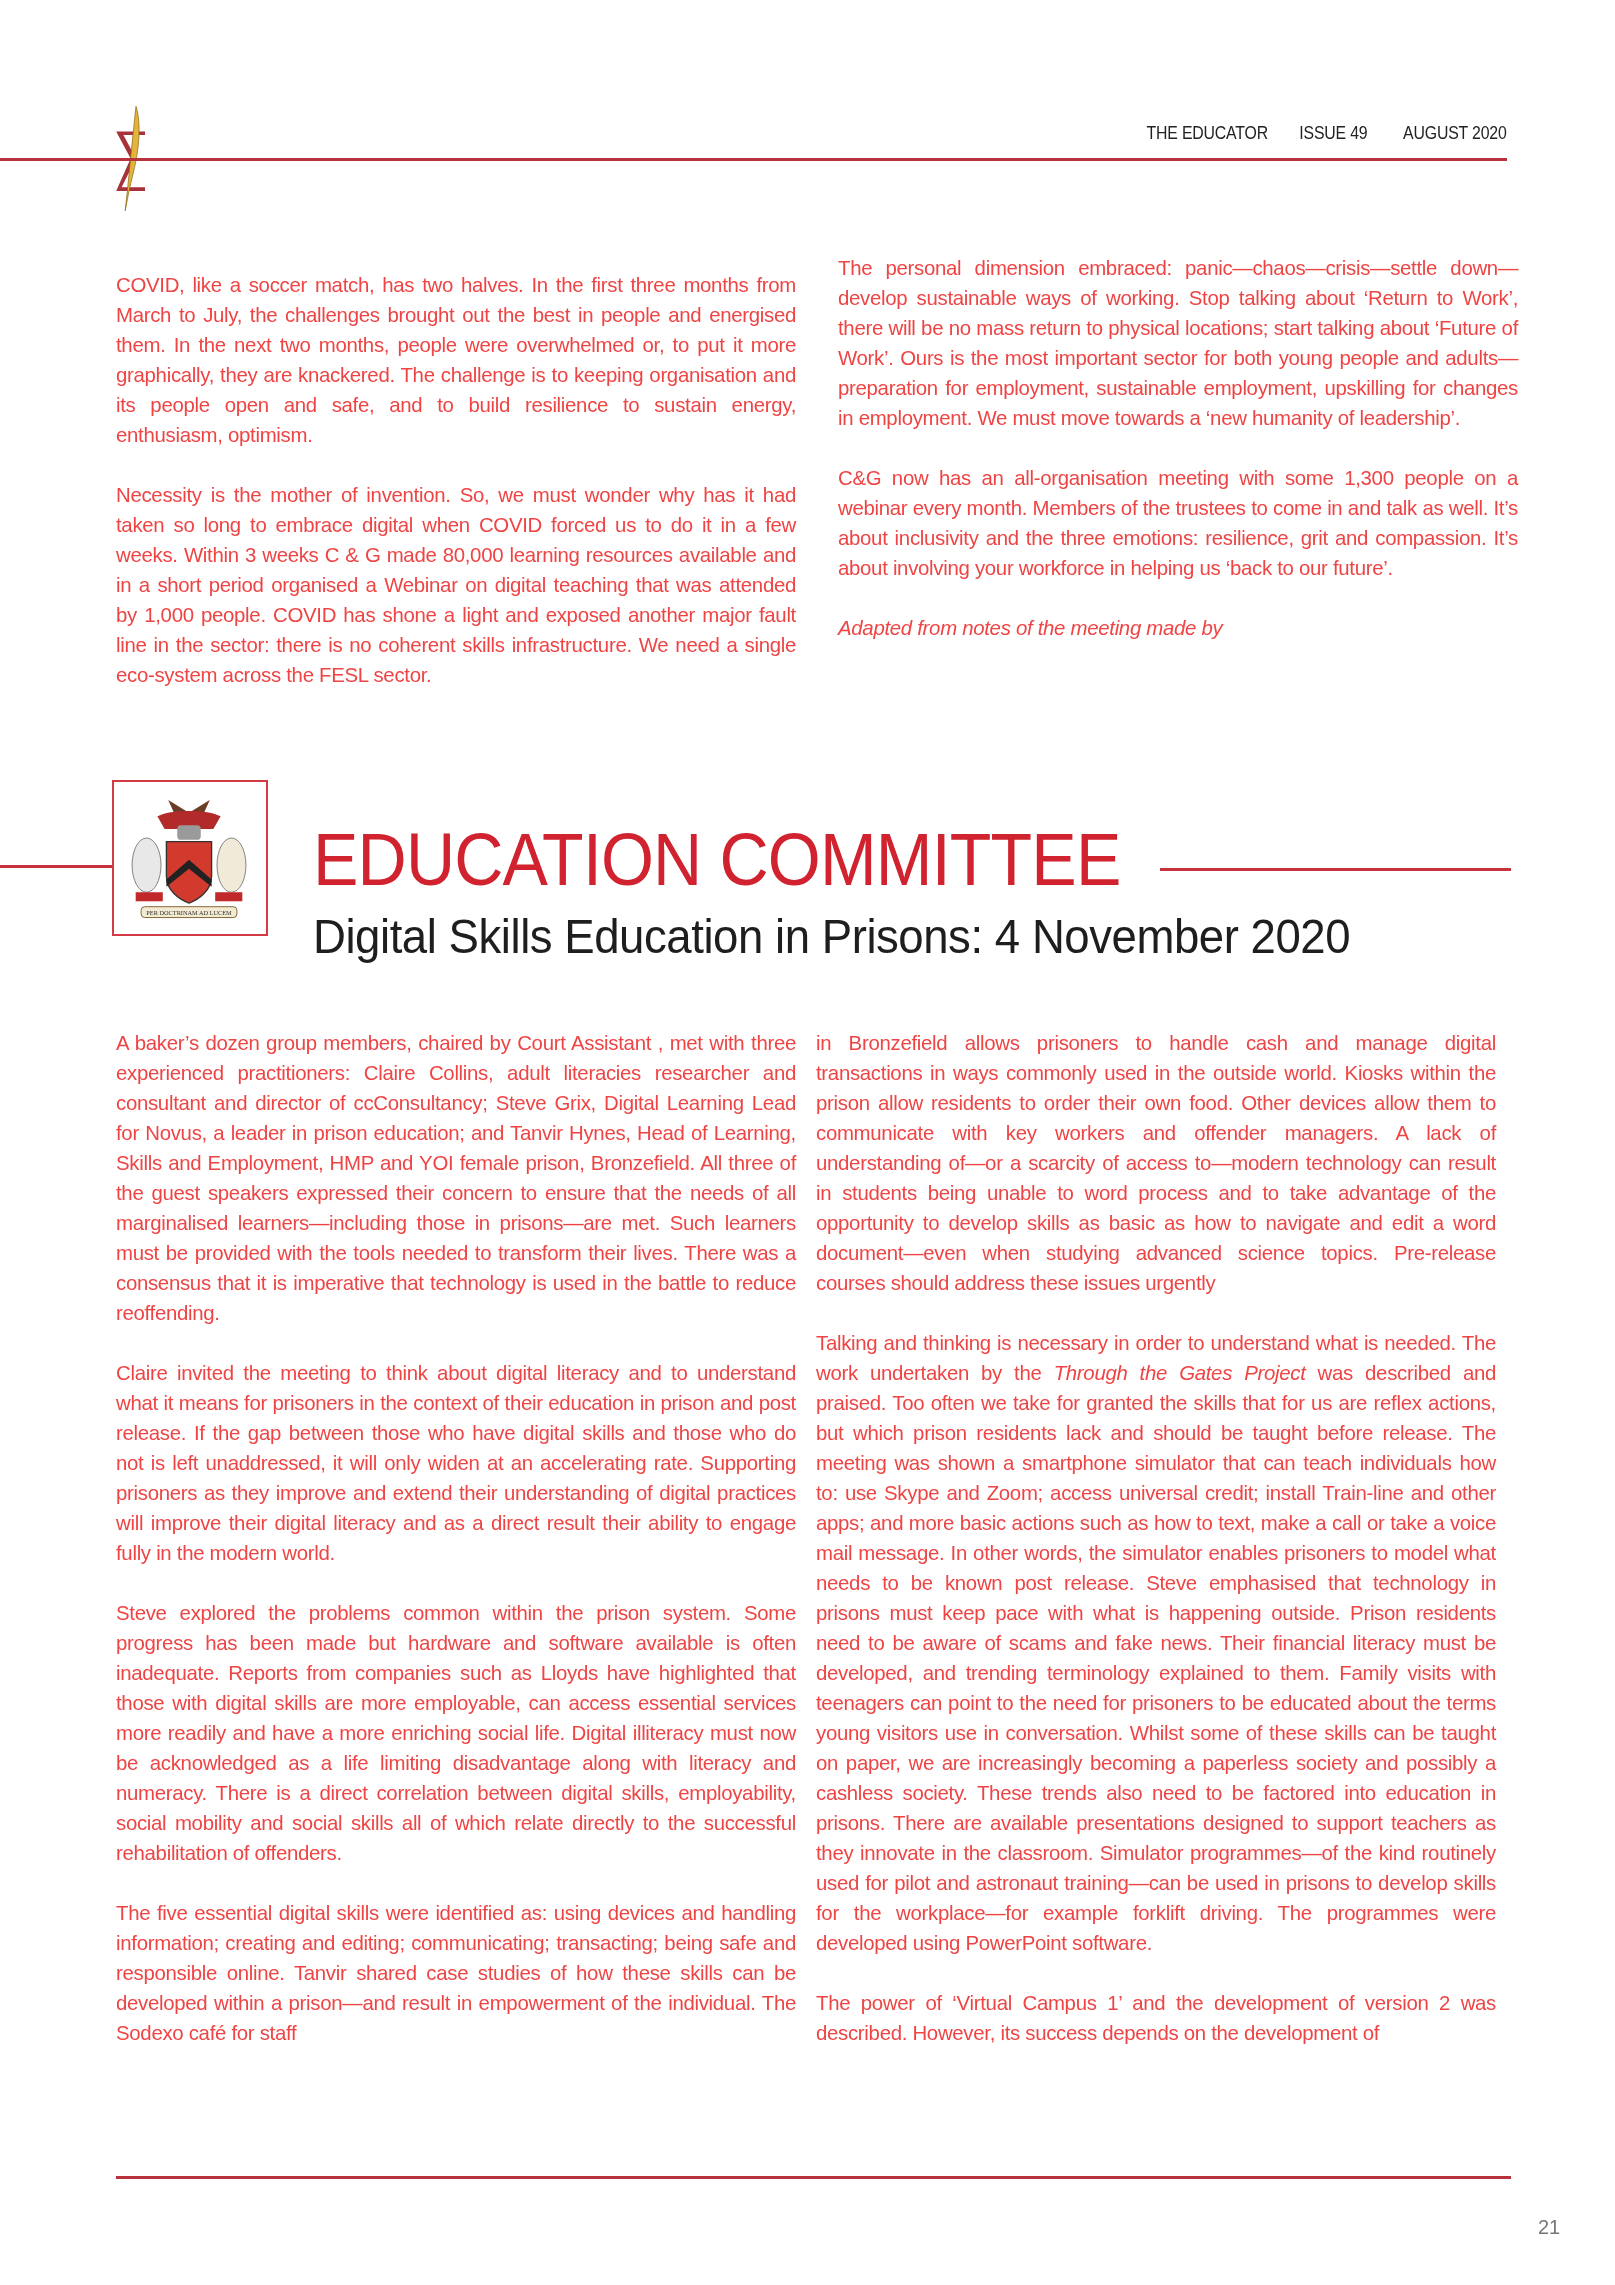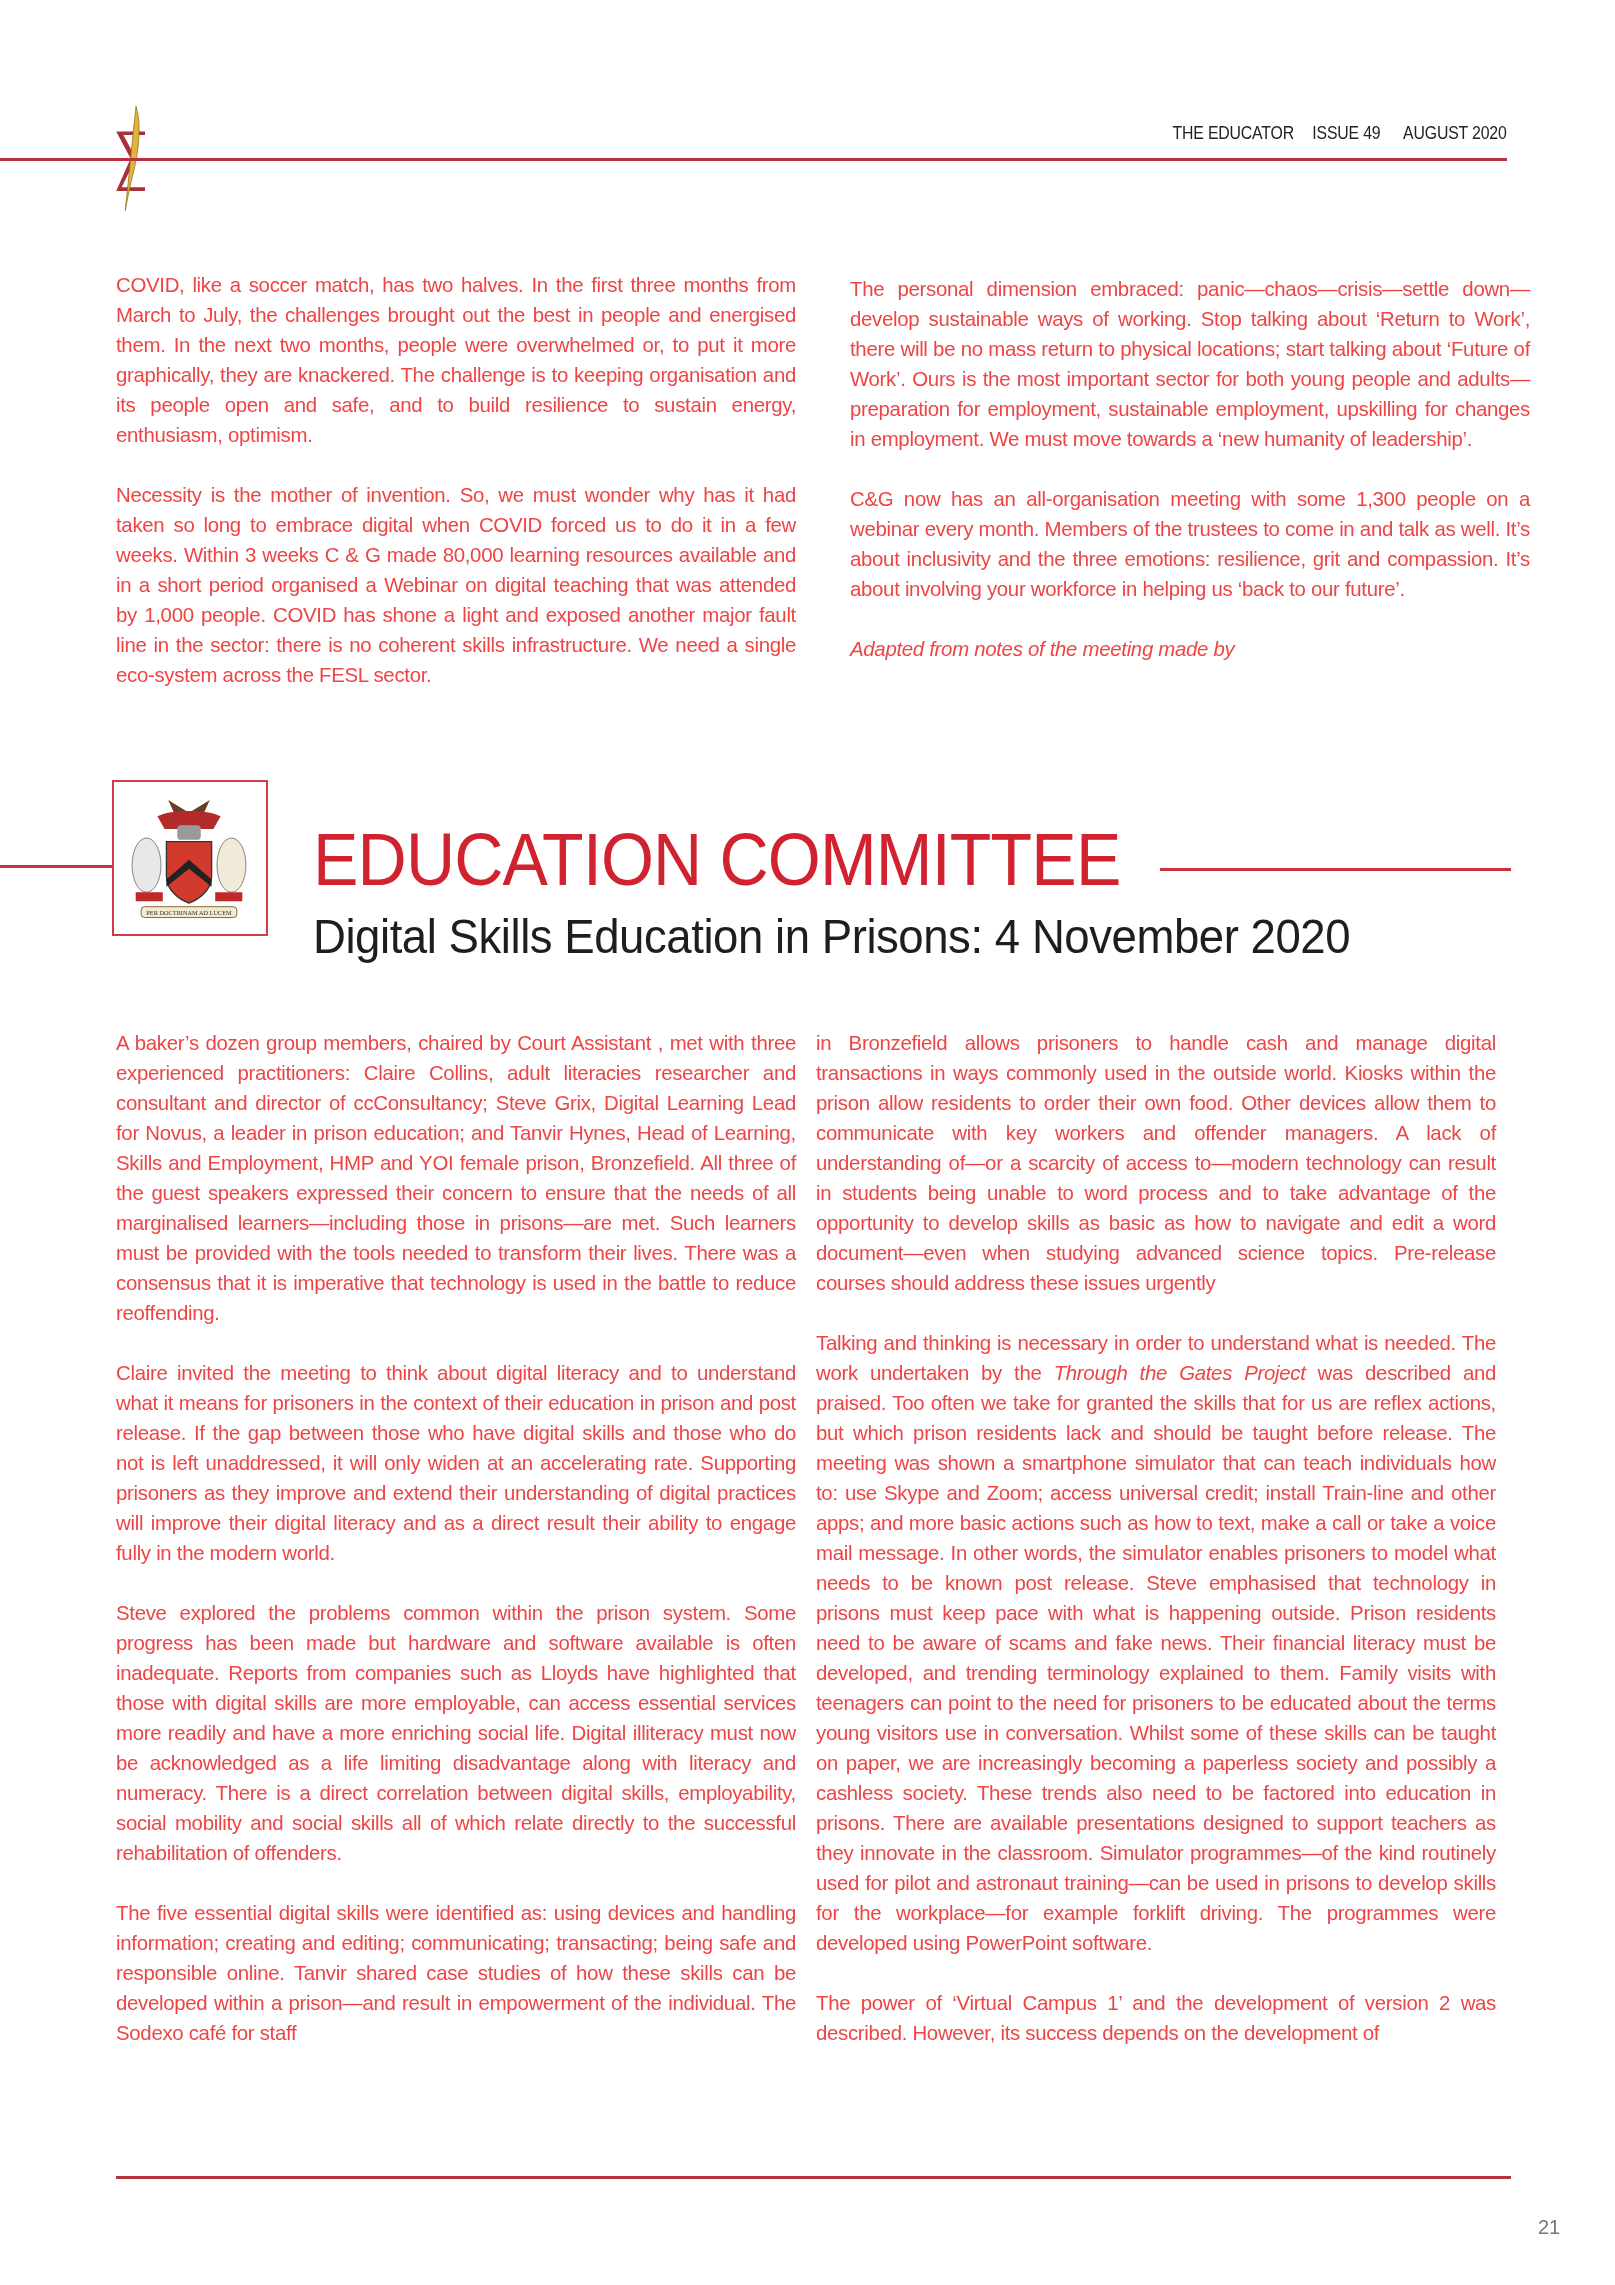--- a/index.html
+++ b/index.html
@@ -4,30 +4,30 @@
 <style>
   html, body { margin: 0; padding: 0; background: #ffffff; }
   body { width: 1616px; height: 2285px; position: relative; overflow: hidden;
          font-family: "Liberation Sans", sans-serif; color: #1e1e1e; }
   .abs { position: absolute; }
 
   
   #hdr-rule { left: 0; top: 158px; width: 1507px; height: 2.7px; background: #b8323d; }
   #hdr-logo { left: 109px; top: 104px; width: 54px; height: 109px; }
   #hdr-meta { right: 109px; top: 123px; font-size: 18px; letter-spacing: -0.2px;
-              color: #222; display: flex; gap: 9px; font-stretch: condensed; }
+              color: #222; display: flex; gap: 22px; font-stretch: condensed; }
   #hdr-meta span { transform: scaleX(0.88); transform-origin: right; display: inline-block; }
 
   
   .col { width: 680px; font-size: 20.4px; line-height: 30px; color: #ef4444;
          text-align: justify; letter-spacing: -0.3px; }
   .col p { margin: 0 0 30px 0; }
   .col p:last-child { margin-bottom: 0; }
   #top-left { left: 116px; top: 270px; }
-  #top-right { left: 838px; top: 274px; margin-left: 12px; }
+  #top-right { left: 838px; top: 253px; }
   .sig { text-align: left; font-style: italic; line-height: 30px; }
 
   
   #sec-rule-left { left: 0; top: 865px; width: 115px; height: 2.7px; background: #c8323e; }
   #crest-box { left: 112px; top: 780px; width: 156px; height: 156px; border: 2.7px solid #d23b45;
                background: #fff; box-sizing: border-box; }
   #sec-title { left: 313px; top: 819px; font-size: 74px; line-height: 81px; color: #d0232f;
                letter-spacing: -0.9px; transform: scaleX(0.92); transform-origin: left; }
   #sec-rule-right { left: 1160px; top: 868px; width: 351px; height: 2.7px; background: #c8323e; }
   #sec-subtitle { left: 313px; top: 907px; font-size: 49px; line-height: 58px; color: #1e1e1e;

